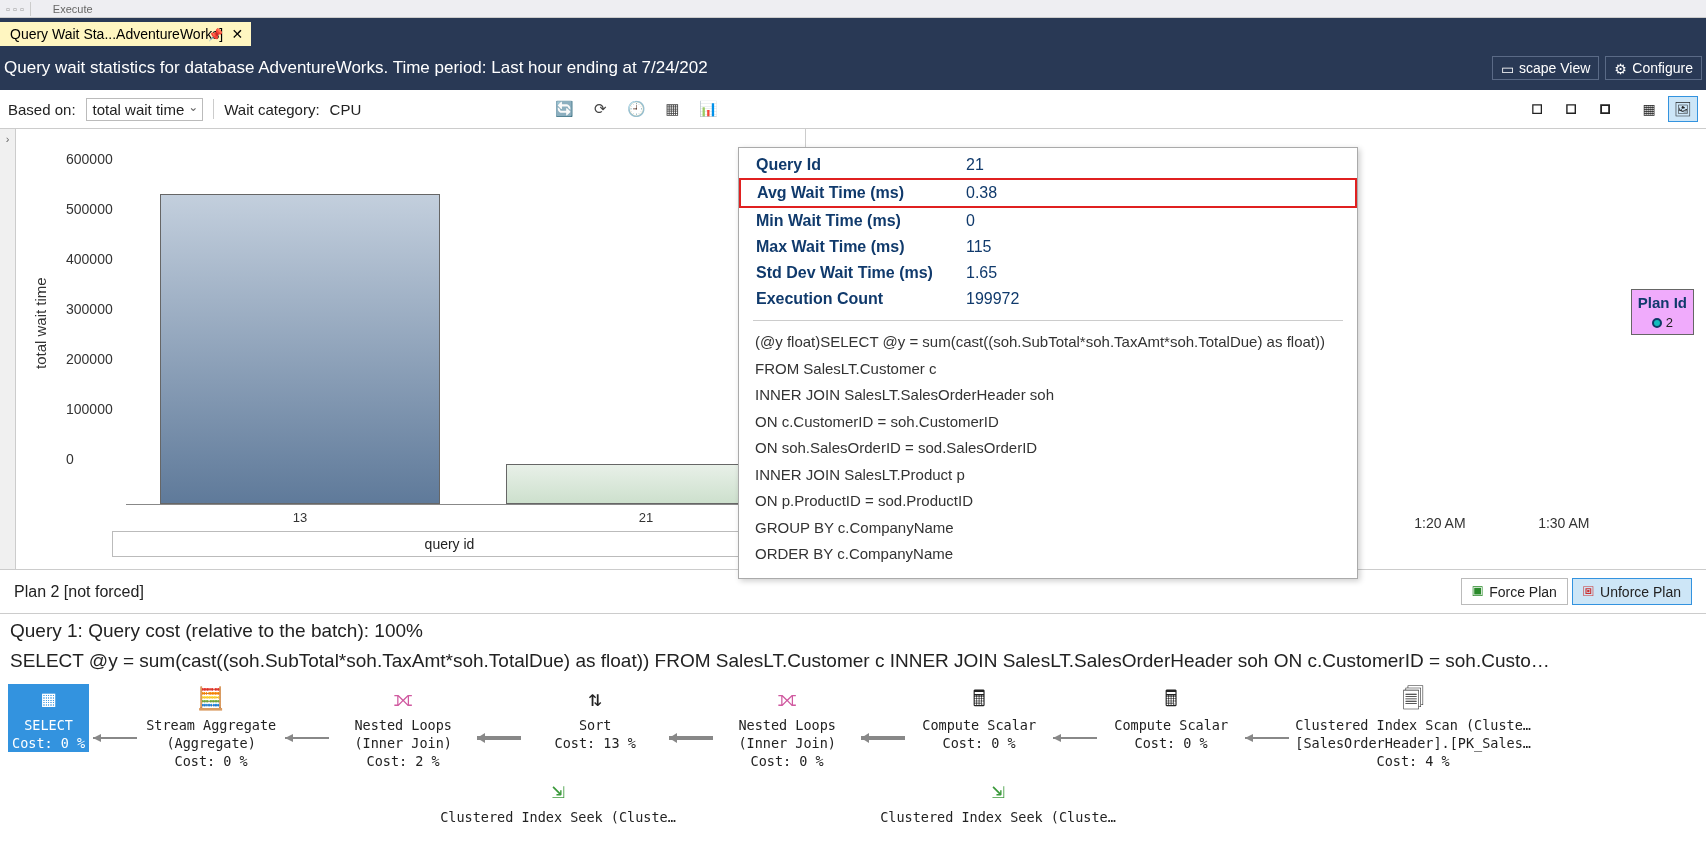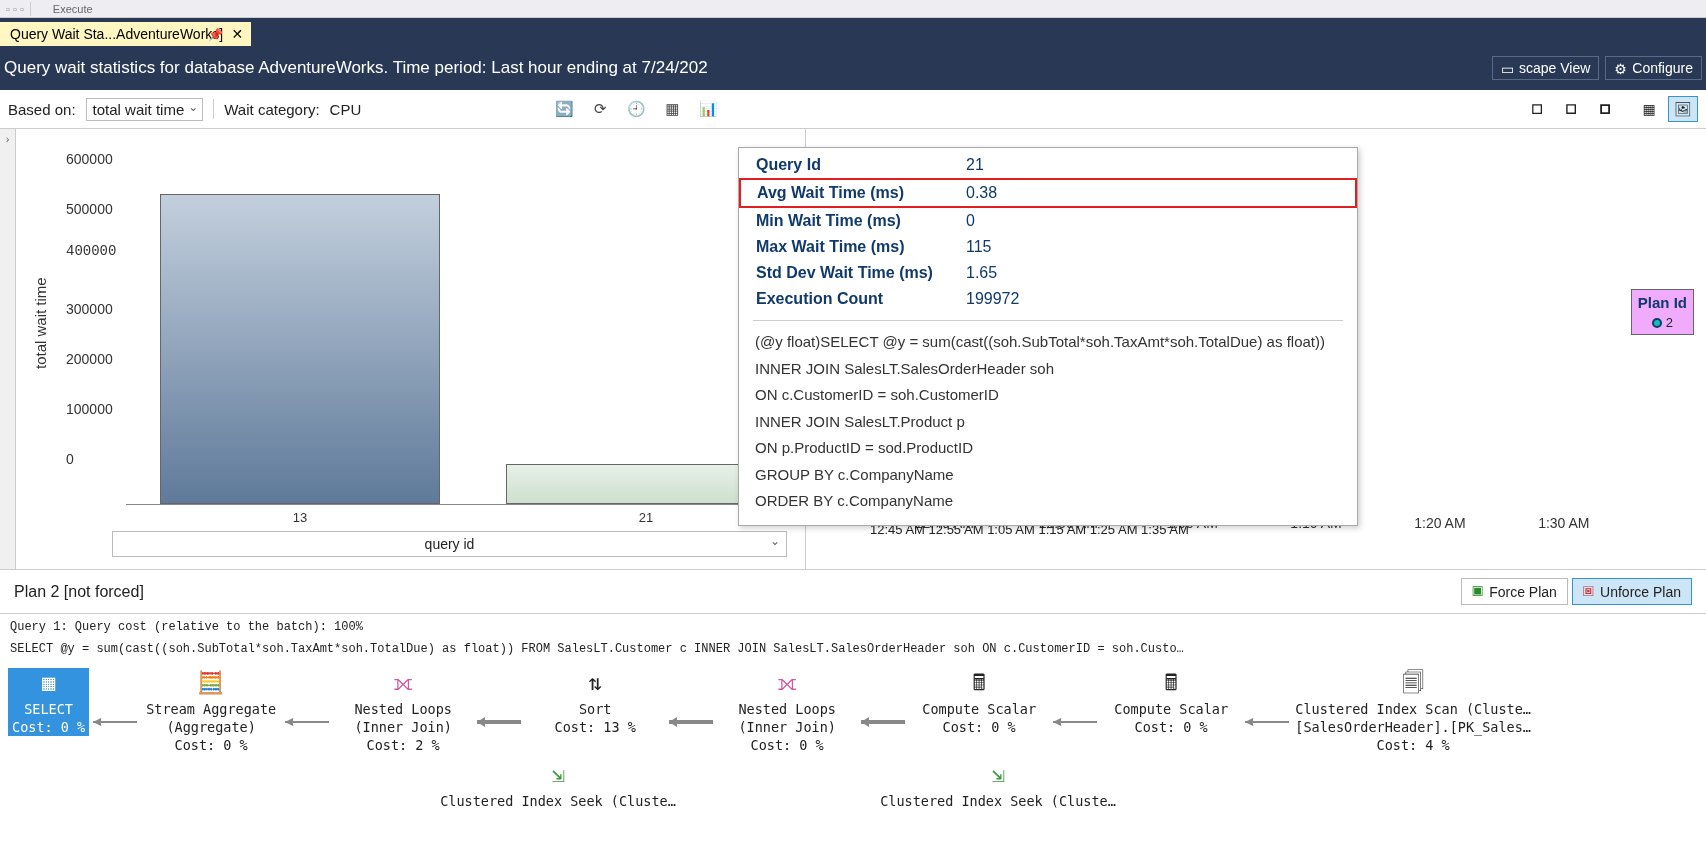--- a/index.html
+++ b/index.html
@@ -48,21 +48,21 @@
   .tooltip-panel td { padding:4px 16px; font-size:16px; color:#103a6c;}
   .tooltip-panel td.k { font-weight:bold; width:210px;}
   .tooltip-panel tr.hl td { outline-offset:-1px;}
   .tooltip-panel .hl-box { border:2px solid #e02020; }
   .tooltip-panel hr { margin:8px 14px; border:none; border-top:1px solid #ccc;}
   .tooltip-panel .sql { padding:2px 16px; font-size:15px; color:#333; line-height:1.5;}
   .plan-bar { border-top:1px solid #ccc; border-bottom:1px solid #ccc; padding:8px 14px; font-size:16px; display:flex; align-items:center; justify-content:space-between; background:#fff;}
   .plan-bar .pbtns { display:flex; gap:4px;}
   .plan-bar .pbtn { border:1px solid #bbb; padding:4px 10px; display:flex; align-items:center; gap:6px; font-size:14px; background:#fff; cursor:pointer;}
   .plan-bar .pbtn.selected { background:#cde6f7; border-color:#3393df;}
-  .query-text { font-family: Liberation Mono, monospace; font-size:12px; color:#222; padding:6px 10px 2px 10px; white-space:nowrap; overflow:hidden; text-overflow:ellipsis;}
+  .query-text { font-family: Liberation Sans, sans-serif; font-size:19px; color:#222; padding:6px 10px 2px 10px; white-space:nowrap; overflow:hidden; text-overflow:ellipsis;}
   .plan-diagram { padding:10px 8px 0 8px; display:flex; align-items:flex-start; gap:0; overflow:hidden; font-family:Consolas,monospace; font-size:13.5px; color:#222;}
   .plan-node { display:flex; flex-direction:column; align-items:center; min-width:140px; text-align:center; line-height:1.35;}
   .plan-node .icon { font-size:22px; margin-bottom:2px;}
   .plan-node.select { background:#3393df; color:#fff; padding:0 4px;}
   .arrow { display:flex; align-items:center; padding:0 4px; align-self:center; margin-top:22px; color:#888;}
   .arrow svg { width:44px; height:14px;}
   .plan-row2 { display:flex; padding:6px 8px; gap:0; font-family:Consolas,monospace; font-size:13.5px;}
   .green-arrow { color:#3c9a3c;}
 </style>
 </head>
@@ -119,21 +119,21 @@
 </div>
 
 <div class="content-area" style="height:440px;">
   <div class="collapsed-panel">›</div>
 
   <div class="chart-pane">
     <div class="chart-inner">
       <div class="ylabel">total wait time</div>
       <div class="ytick" style="top:20px;">600000</div>
       <div class="ytick" style="top:70px;">500000</div>
-      <div class="ytick" style="top:112px;font-family:Liberation Mono, monospace;">400000</div>
+      <div class="ytick" style="top:120px;">400000</div>
       <div class="ytick" style="top:170px;">300000</div>
       <div class="ytick" style="top:220px;">200000</div>
       <div class="ytick" style="top:270px;">100000</div>
       <div class="ytick" style="top:320px;">0</div>
 
       <div class="plot-area">
         <div class="bar big" style="left:34px; width:280px; height:310px;"></div>
         <div class="bar small" style="left:380px; width:280px; height:40px;"></div>
       </div>
       <div class="xtick" style="left:258px;">13</div>
@@ -192,22 +192,24 @@
             <td>1.65</td>
           </tr>
       <tr>
             <td class="k">Execution Count</td>
             <td>199972</td>
           </tr>
     </tbody>
       </table>
     <hr>
     <div class="sql">(@y float)SELECT @y = sum(cast((soh.SubTotal*soh.TaxAmt*soh.TotalDue) as float))</div>
+    <div class="sql">FROM SalesLT.Customer c</div>
     <div class="sql">INNER JOIN SalesLT.SalesOrderHeader soh</div>
     <div class="sql">ON c.CustomerID = soh.CustomerID</div>
+    <div class="sql">ON soh.SalesOrderID = sod.SalesOrderID</div>
     <div class="sql">INNER JOIN SalesLT.Product p</div>
     <div class="sql">ON p.ProductID = sod.ProductID</div>
     <div class="sql">GROUP BY c.CompanyName</div>
     <div class="sql">ORDER BY c.CompanyName</div>
   </div>
 </div>
 
 <div class="plan-bar">
   <span>Plan 2 [not forced]</span>
   <div class="pbtns">

